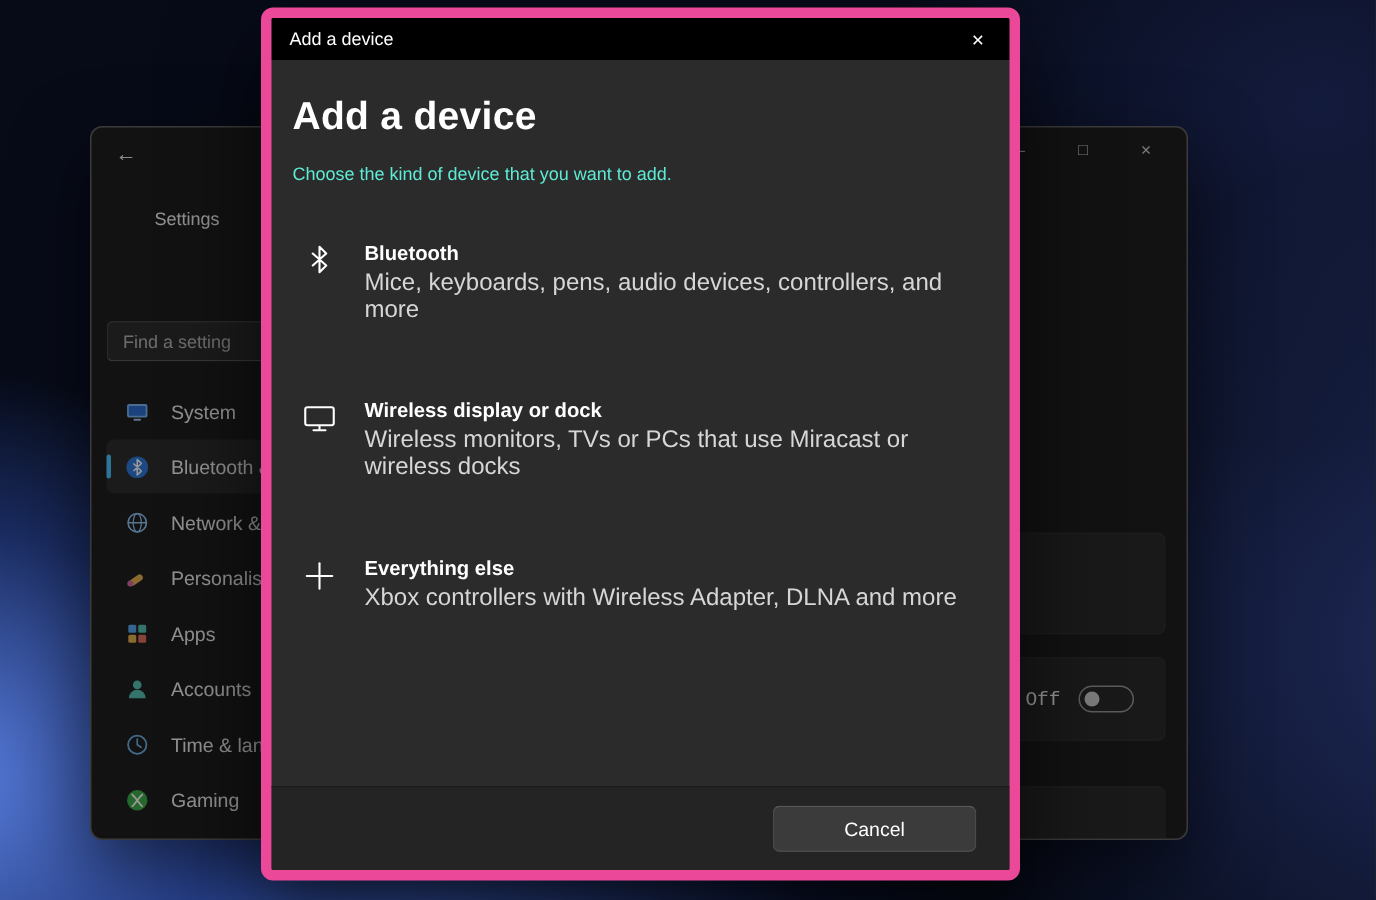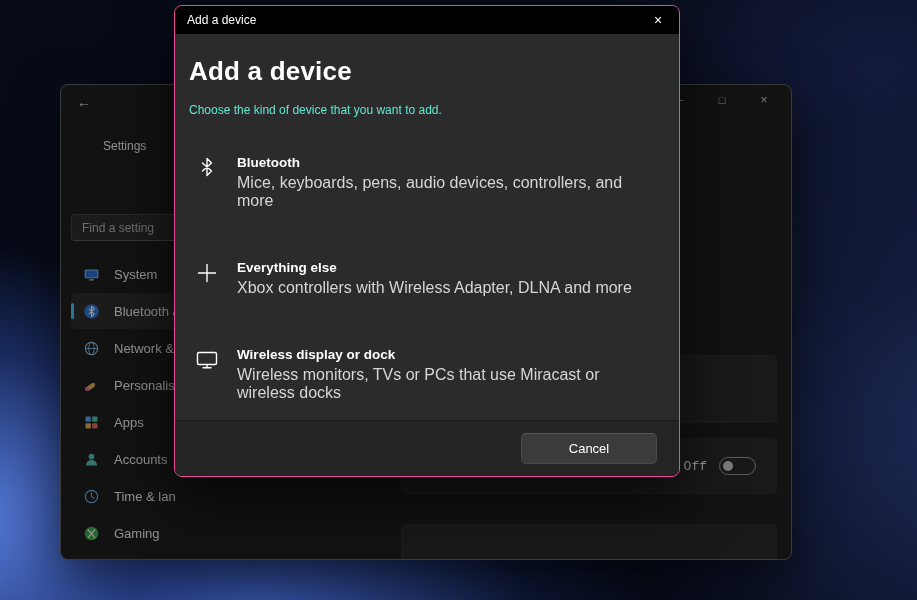--- a/index.html
+++ b/index.html
@@ -64,22 +64,22 @@
     width:37px; height:18px; border:1px solid #9a9a9a; border-radius:10px; position:relative;
   }
   .toggle .knob {
     position:absolute; left:3px; top:3px; width:10px; height:10px; border-radius:50%; background:#cfcfcf;
   }
 
   .smoke { position:absolute; inset:0; background:rgba(0,0,0,.40); border-radius:8px; }
 
   
   .dialog {
-    position:absolute; left:174px; top:5px; width:506px; height:472px;
-    background:#2b2b2b; border:1px solid #ec4899; border-radius:8px;
+    position:absolute; left:174px; top:5px; width:506px; height:582px;
+    background:#2b2b2b; border:7px solid #ec4899; border-radius:8px;
     box-shadow:0 24px 60px rgba(0,0,0,.65);
     overflow:hidden; z-index:10;
   }
   .dlg-titlebar {
     position:absolute; left:0; top:0; width:100%; height:28px; background:#000;
     display:flex; align-items:center; justify-content:space-between; padding:0 0 0 12px;
   }
   .dlg-title { color:#ffffff; font-size:12px; }
   .dlg-close {
     width:42px; height:28px; color:#ffffff; font-size:14px; text-align:center; line-height:28px;
@@ -248,43 +248,43 @@
         </span>
         <span>
           <div class="opt-title">Bluetooth</div>
           <div class="opt-desc">Mice, keyboards, pens, audio devices, controllers, and more</div>
         </span>
       </div>
 
       <div class="opt-row">
         <span class="opt-ico">
           <svg viewBox="0 0 24 24" width="24" height="24">
-              <line x1="12" y1="3.5" x2="12" y2="20.5" stroke="#ffffff" stroke-width="1.4" stroke-linecap="round"></line>
-              <line x1="3.5" y1="12" x2="20.5" y2="12" stroke="#ffffff" stroke-width="1.4" stroke-linecap="round"></line>
-            </svg>
-        </span>
-        <span>
-          <div class="opt-title">Everything else</div>
-          <div class="opt-desc">Xbox controllers with Wireless Adapter, DLNA and more</div>
-        </span>
-      </div>
-
-      <div class="opt-row">
-        <span class="opt-ico">
-          <svg viewBox="0 0 24 24" width="24" height="24">
               <rect x="2.5" y="4.5" width="19" height="12" rx="1.5" fill="none" stroke="#ffffff" stroke-width="1.4"></rect>
               <line x1="12" y1="16.5" x2="12" y2="19.5" stroke="#ffffff" stroke-width="1.4"></line>
               <line x1="8" y1="19.8" x2="16" y2="19.8" stroke="#ffffff" stroke-width="1.4" stroke-linecap="round"></line>
             </svg>
         </span>
         <span>
           <div class="opt-title">Wireless display or dock</div>
           <div class="opt-desc">Wireless monitors, TVs or PCs that use Miracast or wireless docks</div>
         </span>
       </div>
 
+      <div class="opt-row">
+        <span class="opt-ico">
+          <svg viewBox="0 0 24 24" width="24" height="24">
+              <line x1="12" y1="3.5" x2="12" y2="20.5" stroke="#ffffff" stroke-width="1.4" stroke-linecap="round"></line>
+              <line x1="3.5" y1="12" x2="20.5" y2="12" stroke="#ffffff" stroke-width="1.4" stroke-linecap="round"></line>
+            </svg>
+        </span>
+        <span>
+          <div class="opt-title">Everything else</div>
+          <div class="opt-desc">Xbox controllers with Wireless Adapter, DLNA and more</div>
+        </span>
+      </div>
+
     </div>
   </div>
 
   <div class="dlg-footer">
     <button class="cancel-btn">Cancel</button>
   </div>
 </div>
 
 </body></html>

